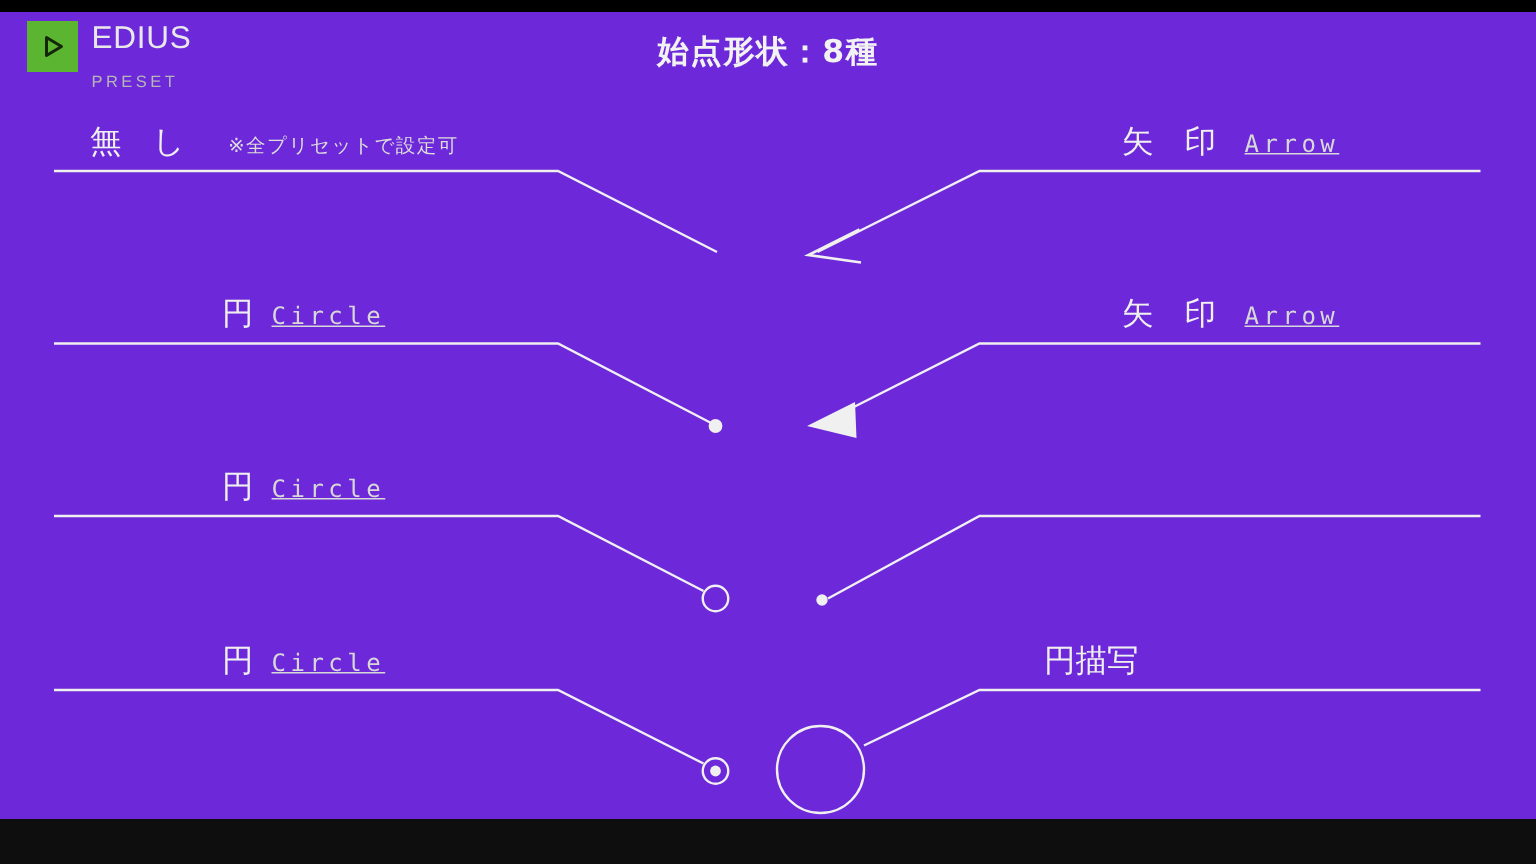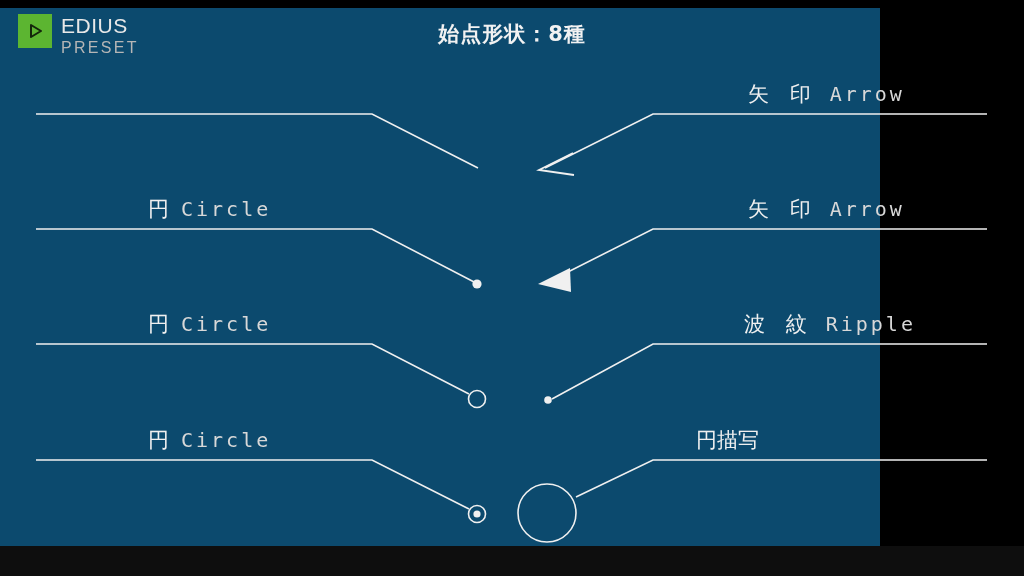--- a/index.html
+++ b/index.html
@@ -8,23 +8,23 @@
     background: #000;
   }
   body {
     width: 1024px;
     height: 576px;
     overflow: hidden;
     font-family: "DejaVu Sans", sans-serif;
   }
   #stage {
     position: relative;
-    width: 880px;
+    width: 1024px;
     height: 576px;
-    background: #0c4a6e;
+    background: #6d28d9;
   }
   
   .letterbox {
     position: absolute;
     left: 0;
     width: 1024px;
     height: 8px;
     background: #000000;
   }
   .letterbox.top { top: 0; }
@@ -55,24 +55,24 @@
     padding-top: 1px;
   }
   #logo-title {
     font-family: "Liberation Sans", sans-serif;
     font-size: 21px;
     color: #e8e8e8;
     letter-spacing: 0.5px;
   }
   #logo-sub {
     font-family: "Liberation Sans", sans-serif;
-    font-size: 16px;
+    font-size: 11px;
     color: #b6b6b6;
     letter-spacing: 2.3px;
-    margin-top: 4px;
+    margin-top: 14px;
   }
 
   
   #heading {
     position: absolute;
     top: 20px;
     left: 0;
     width: 1024px;
     text-align: center;
     font-family: "DejaVu Sans", sans-serif;
@@ -91,24 +91,25 @@
   }
   .label-jp {
     font-family: "DejaVu Sans", sans-serif;
     font-size: 21px;
     color: #f0f0f0;
     letter-spacing: 7px;
   }
   .label-jp.tight { letter-spacing: 0px; }
   .label-en {
     font-family: "DejaVu Sans Mono", monospace;
-    font-size: 20px;
+    font-size: 16px;
     color: #d8d8d8;
     letter-spacing: 3px;
     margin-left: 12px;
+    text-decoration: underline;
   }
   .label-note {
     font-family: "DejaVu Sans", sans-serif;
     font-size: 13px;
     color: #dcdcdc;
     letter-spacing: 1px;
     margin-left: 22px;
   }
   .label-left  { }
   .label-right { }
@@ -138,20 +139,24 @@
       </svg>
     </div>
     <div id="logo-text">
       <span id="logo-title">EDIUS</span>
       <span id="logo-sub">PRESET</span>
     </div>
   </div>
 
   <div id="heading">始点形状：8種</div>
 
+  <div class="label-group label-left" style="left:60px; top:80px;">
+    <span class="label-jp">無 し</span>
+    <span class="label-note">※全プリセットで設定可</span>
+  </div>
 
   <div class="label-group label-left" style="left:148px; top:195px;">
     <span class="label-jp tight">円</span>
     <span class="label-en">Circle</span>
   </div>
 
   <div class="label-group label-left" style="left:148px; top:310px;">
     <span class="label-jp tight">円</span>
     <span class="label-en">Circle</span>
   </div>
@@ -164,24 +169,20 @@
   <div class="label-group label-right" style="left:748px; top:80px;">
     <span class="label-jp">矢 印</span>
     <span class="label-en">Arrow</span>
   </div>
 
   <div class="label-group label-right" style="left:748px; top:195px;">
     <span class="label-jp">矢 印</span>
     <span class="label-en">Arrow</span>
   </div>
 
-  <div class="label-group label-right" style="left:744px; top:310px;">
-    <span class="label-jp">波 紋</span>
-    <span class="label-en">Ripple</span>
-  </div>
 
   <div class="label-group label-right" style="left:696px; top:426px;flex-direction:column;">
     <span class="label-jp tight">円描写</span>
   </div>
 
   <svg id="lines" viewBox="0 0 1024 576">
 
     <g>
       <path d="M36,114 L372,114 L478,168" fill="none" stroke="#f0f0f0" stroke-width="1.6"></path>
     </g>

